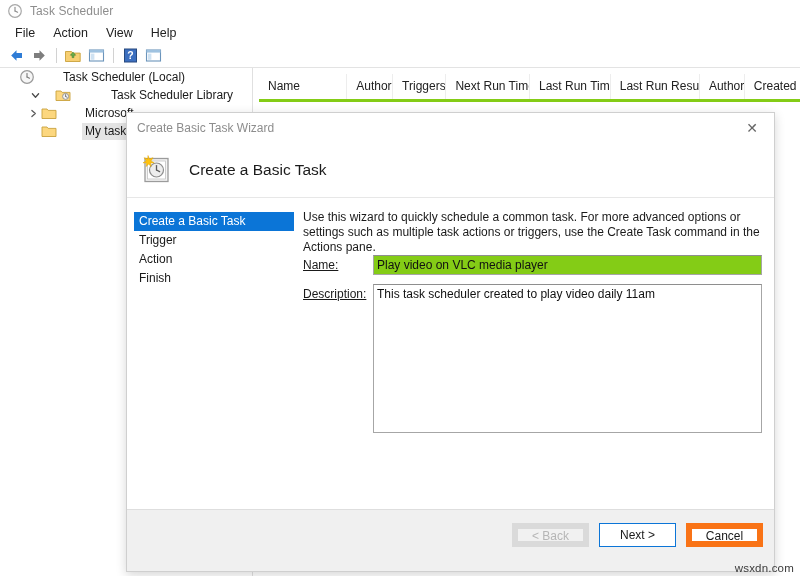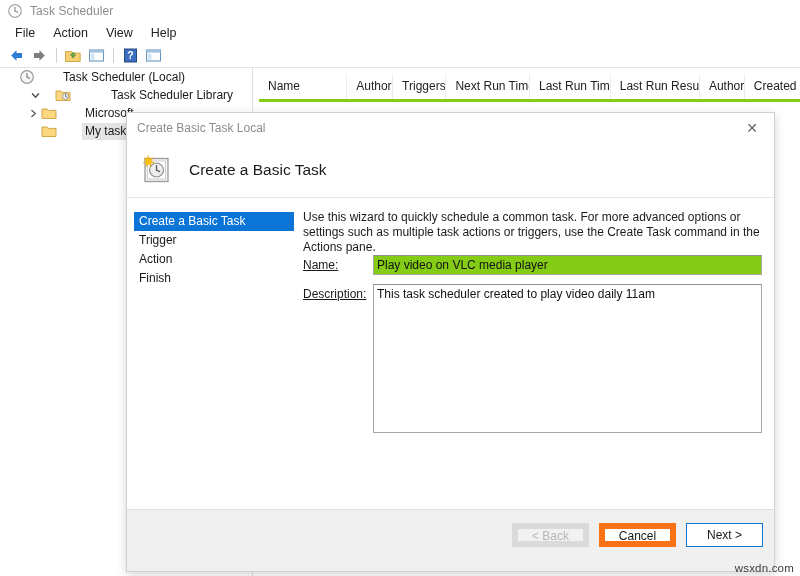--- a/index.html
+++ b/index.html
@@ -497,21 +497,21 @@
       <div class="col" style="width:85px;">Last Run Time</div>
       <div class="col" style="width:94px;">Last Run Result</div>
       <div class="col" style="width:47px;">Author</div>
       <div class="col" style="width:58px;border-right:none;">Created</div>
     </div>
   </div>
 
   <div id="wizard-dialog">
 
     <div id="wizard-titlebar">
-      <span class="wz-title">Create Basic Task Local</span>
+      <span class="wz-title">Create Basic Task Wizard</span>
     </div>
     <div id="wizard-close">✕</div>
 
     <div id="wizard-header">
       <span class="wz-big-icon">
         <svg width="34" height="34" viewBox="0 0 34 34">
           <rect x="6" y="5.5" width="23" height="23" fill="#f4f4f4" stroke="#9b9b9b" stroke-width="1.3"></rect>
           <rect x="8.5" y="8" width="18" height="18" fill="#ffffff" stroke="#c2c2c2" stroke-width=".8"></rect>
           <circle cx="17.5" cy="17" r="7" fill="#ededed" stroke="#8d8d8d" stroke-width="1.2"></circle>
           <line x1="17.5" y1="17" x2="17.5" y2="12.6" stroke="#5b5b5b" stroke-width="1.3" stroke-linecap="round"></line>
@@ -544,22 +544,22 @@
           <span class="field-label">Description:</span>
           <textarea class="text-area" style="">This task scheduler created to play video daily 11am</textarea>
         </div>
       </div>
 
     </div>
 
     <div id="wizard-footer">
       <div class="btn-strip">
         <button class="wz-btn disabled" disabled="">&lt; Back</button>
+        <button class="wz-btn default">Next &gt;</button>
         <button class="wz-btn">Cancel</button>
-        <button class="wz-btn default">Next &gt;</button>
       </div>
     </div>
 
   </div>
 
   <div id="watermark">wsxdn.com</div>
 
 </div>
 
 </body></html>

